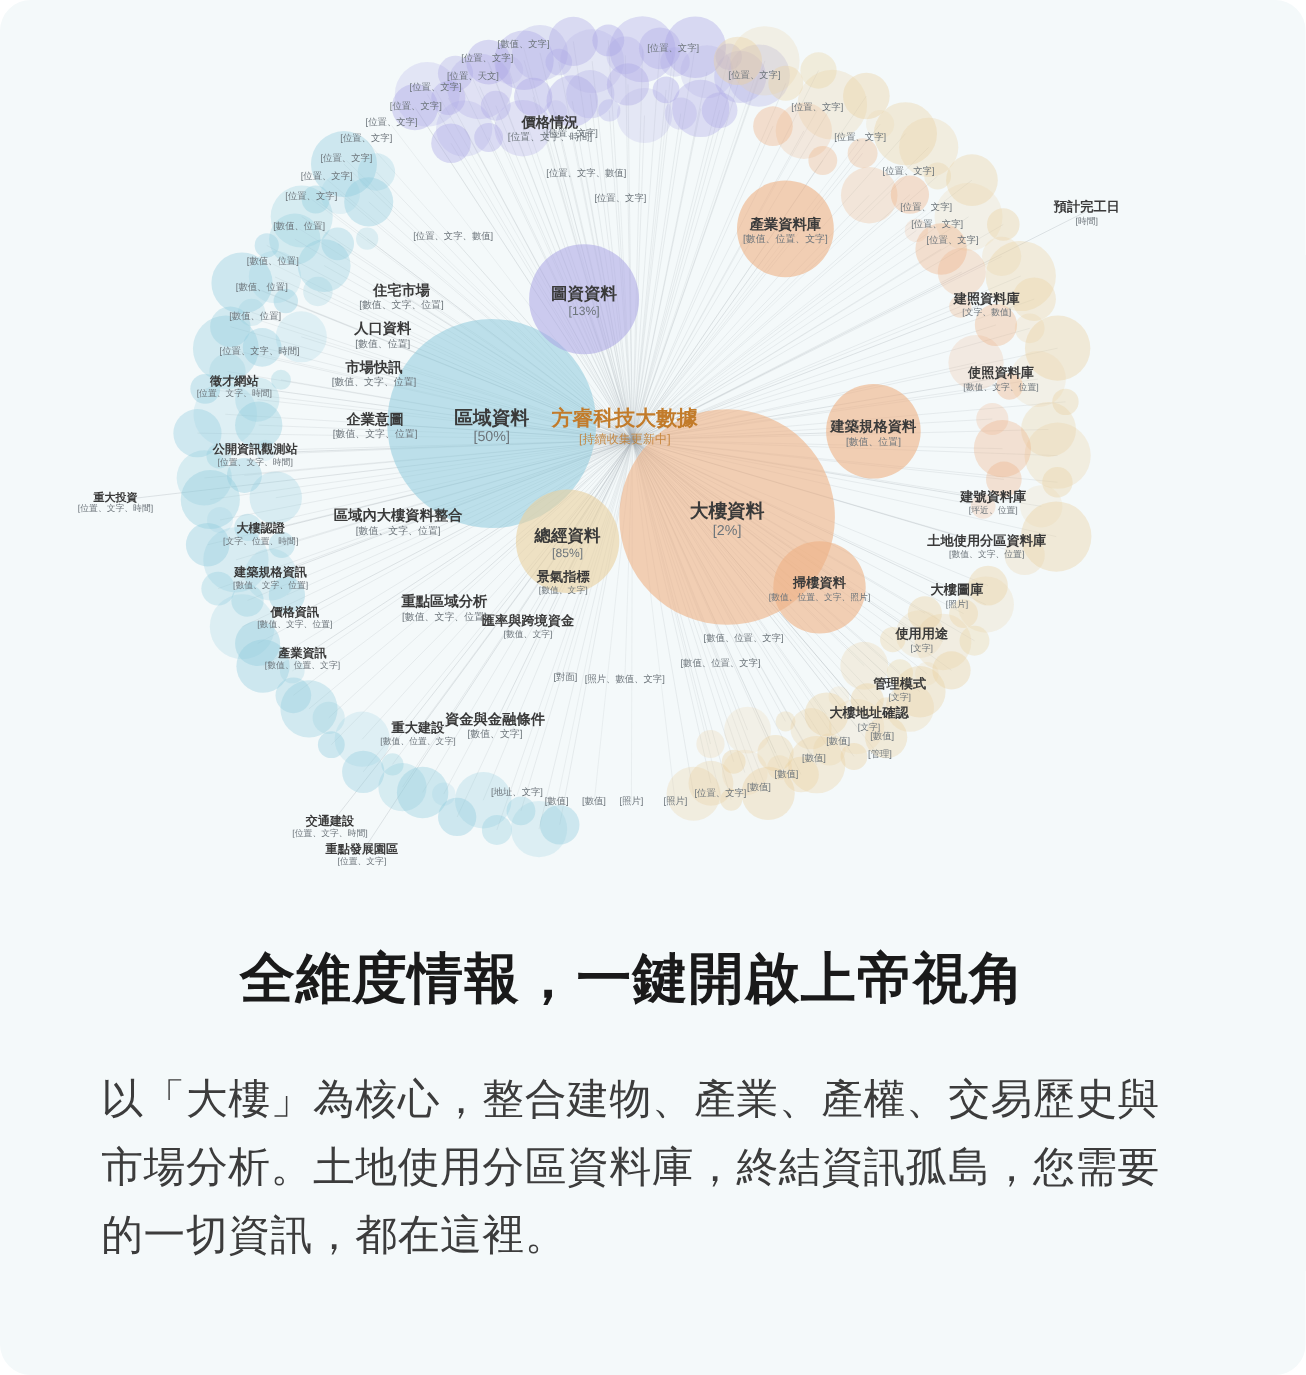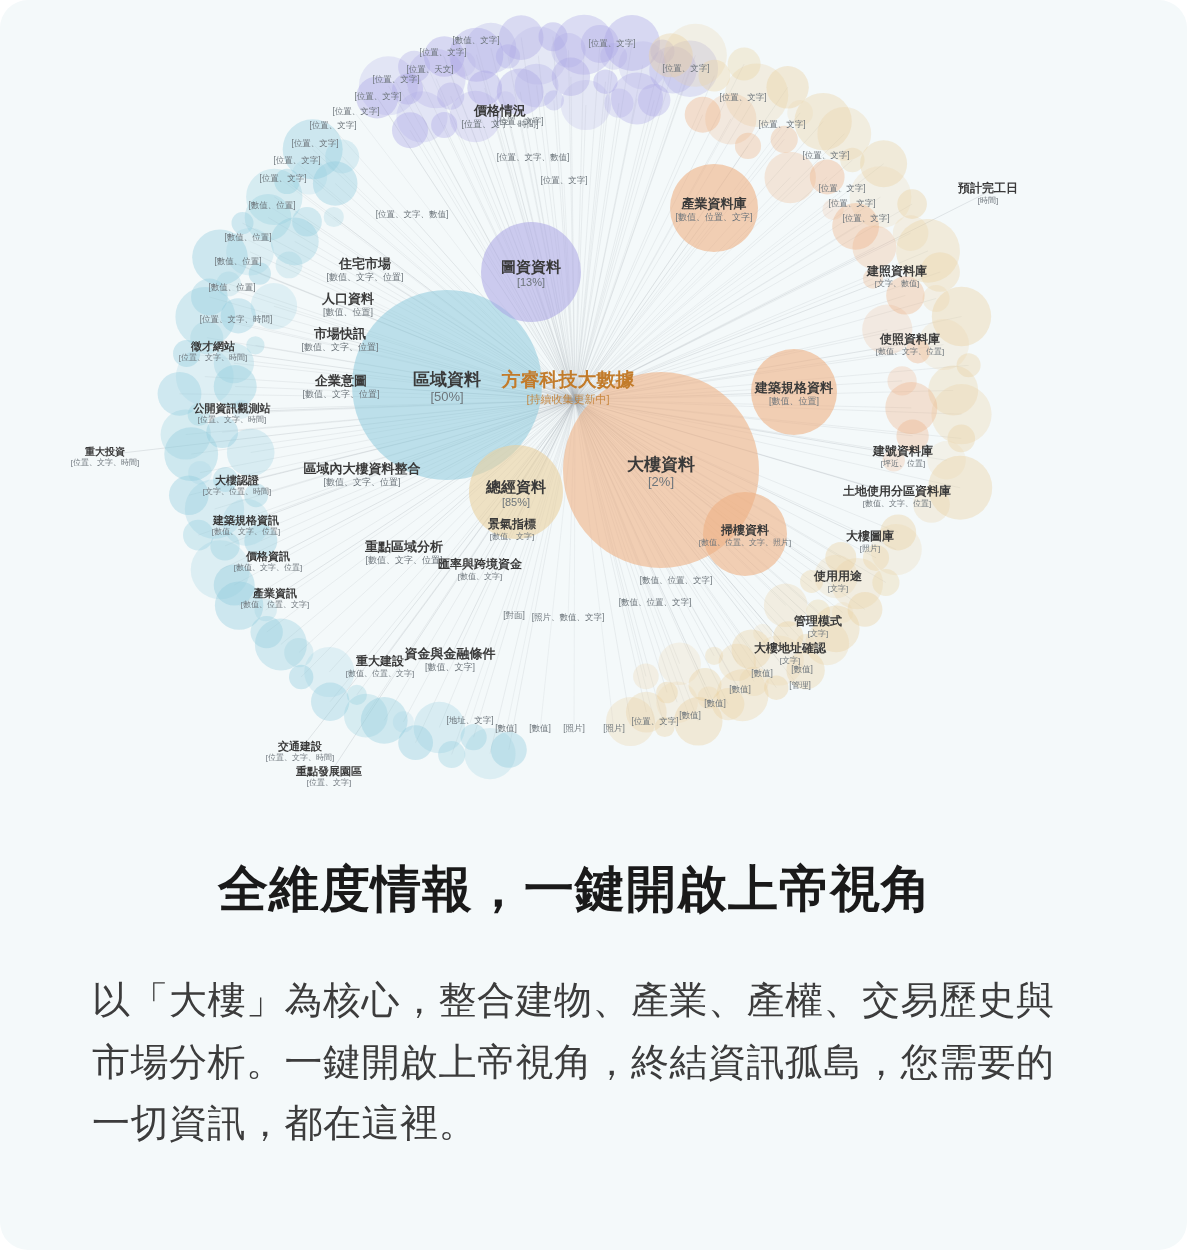--- a/index.html
+++ b/index.html
@@ -634,16 +634,16 @@
           <text x="800" y="688" text-anchor="middle" font-size="8.5" fill="#6d757b">[管理]</text>
           <text x="802" y="672" text-anchor="middle" font-size="8.5" fill="#6d757b">[數值]</text>
           <text x="568" y="386" text-anchor="middle" font-size="19" font-weight="bold" fill="#c27b2a">方睿科技大數據</text>
           <text x="568" y="403" text-anchor="middle" font-size="11" fill="#c27b2a" opacity="0.85">[持續收集更新中]</text>
         </g>
       </svg>
   </div>
 
   <div class="caption-area">
     <h2 class="headline">全維度情報，一鍵開啟上帝視角</h2>
-    <p class="subcopy">以「大樓」為核心，整合建物、產業、產權、交易歷史與市場分析。一鍵開啟上帝視角，終結資訊孤島，您需要的一切資訊，都在這裡。</p>
+    <p class="subcopy">以「大樓」為核心，整合建物、產業、產權、交易歷史與市場分析。土地使用分區資料庫，終結資訊孤島，您需要的一切資訊，都在這裡。</p>
   </div>
 
 </div>
 
 </body></html>

